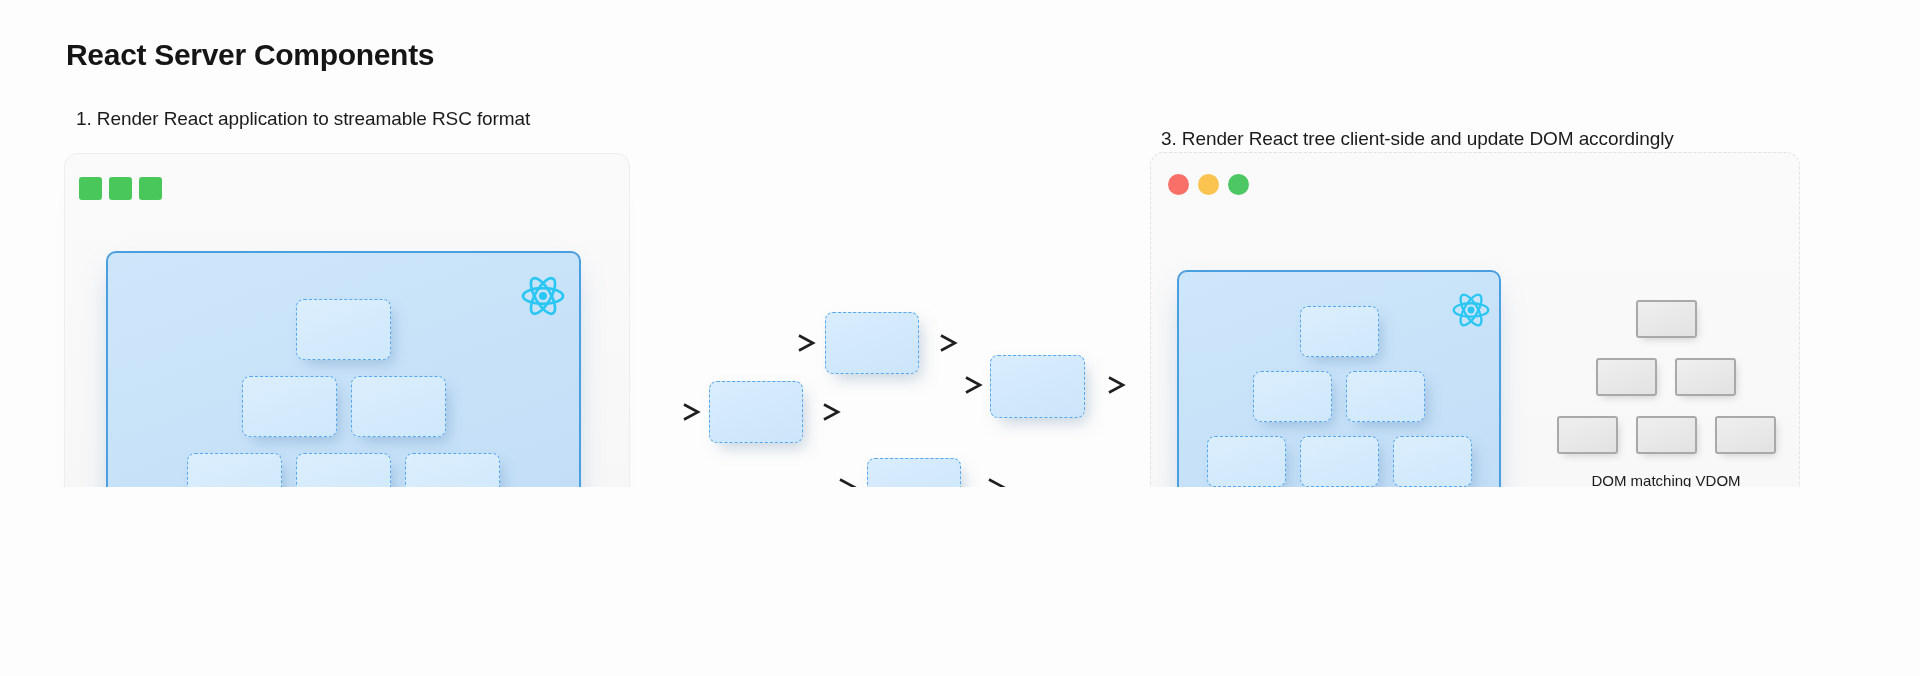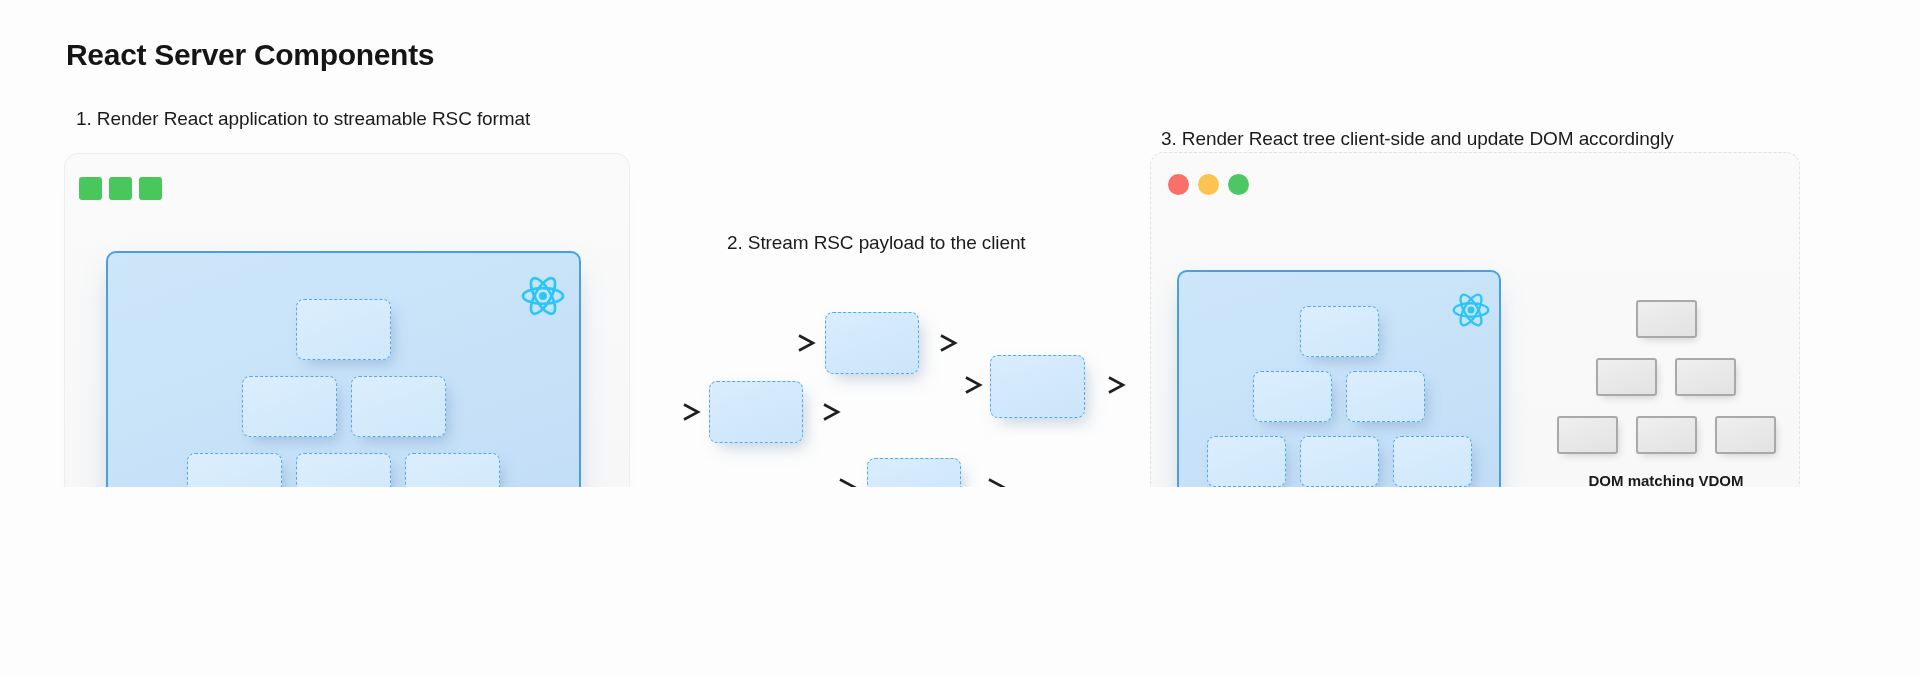--- a/index.html
+++ b/index.html
@@ -75,42 +75,41 @@
 
   
   .dom-tree { position:absolute; left:1553px; top:300px; width:226px;
     display:flex; flex-direction:column; align-items:center; gap:20px; }
   .dom-tree .tree-row { gap:18px; }
   .dom-box { width:61px; height:38px; border:2px solid #a9a9a9; border-radius:3px;
     background:linear-gradient(160deg,#efefef 0%,#e2e2e2 100%);
     box-shadow:3px 4px 8px -3px rgba(0,0,0,.18); }
 
   .dom-label { position:absolute; left:1553px; top:472px; width:226px; text-align:center;
-    font-size:15px; font-weight:700; color:#1b1b1b; }
+    font-size:15px; font-weight:400; color:#1b1b1b; }
 
   .defs-holder { position:absolute; width:0; height:0; overflow:hidden; }
 </style>
 </head>
 <body>
 
 <div class="canvas">
 
   <svg class="defs-holder" aria-hidden="true">
     <defs>
       <linearGradient id="arrowGrad" x1="0" y1="0" x2="1" y2="0">
         <stop offset="0" stop-color="#d9d9d9"></stop>
         <stop offset="1" stop-color="#1f1f1f"></stop>
       </linearGradient>
     </defs>
   </svg>
 
   <h1 class="page-title">React Server Components</h1>
 
   <div class="step-label step-1">1. Render React application to streamable RSC format</div>
-  <div class="step-label step-2">2. Stream RSC payload to the client</div>
   <div class="step-label step-3">3. Render React tree client-side and update DOM accordingly</div>
 
   <div class="card card-server">
     <div class="win-squares">
       <span class="win-square" style="background: rgb(74, 199, 91);"></span>
       <span class="win-square" style="background: rgb(74, 199, 91);"></span>
       <span class="win-square" style="background: rgb(74, 199, 91);"></span>
     </div>
 
     <div class="blue-box blue-server">

